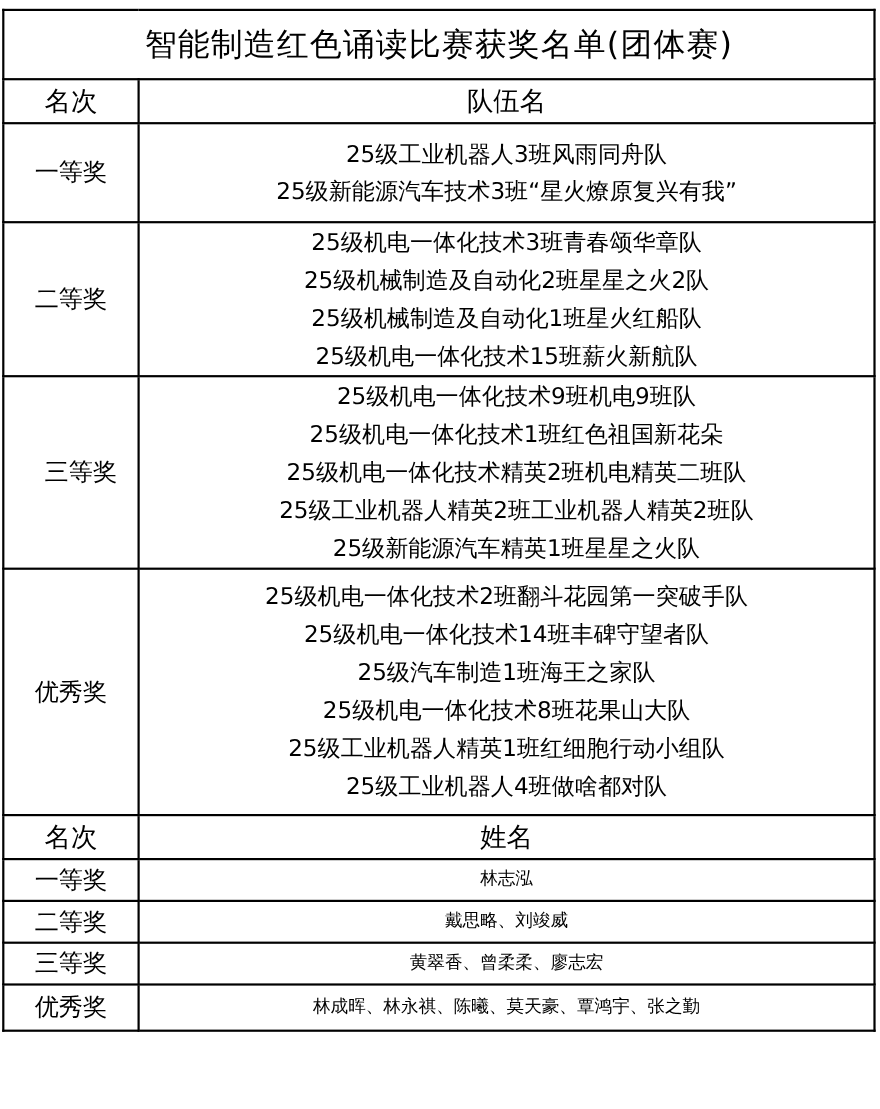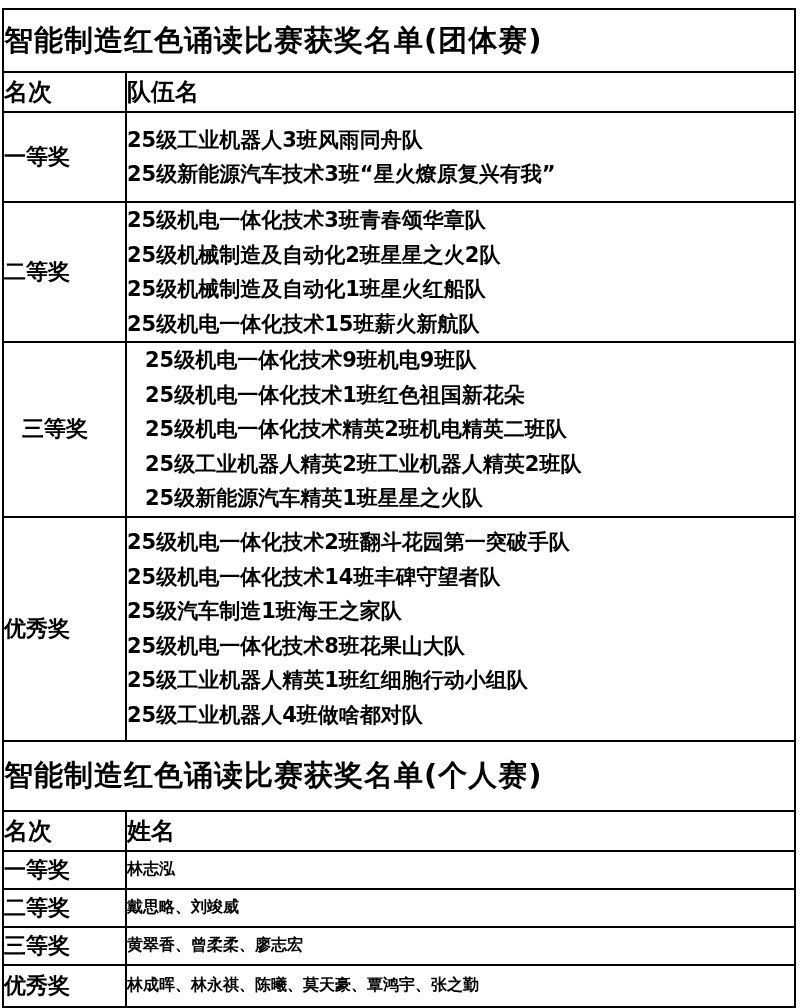--- a/index.html
+++ b/index.html
@@ -22,22 +22,23 @@
   }
   table.award-table {
     border-collapse: collapse;
     table-layout: fixed;
     width: 794px;
   }
   table.award-table col.rank-col { width: 123px; }
   table.award-table td, table.award-table th {
     border: 2px solid #000000;
     padding: 0;
+    text-align: center;
     vertical-align: middle;
-    font-weight: bold;
+    font-weight: normal;
     overflow: hidden;
   }
   td.title-cell {
     font-size: 29px;
     letter-spacing: 1px;
     border-bottom-width: 3px;
     border-top-width: 3px;
   }
   tr.title-row-1 td { height: 61px; }
   tr.title-row-2 td { height: 68px; }
@@ -109,23 +110,20 @@
       <td class="entries-cell">
         <div class="entry-line">25级机电一体化技术2班翻斗花园第一突破手队</div>
         <div class="entry-line">25级机电一体化技术14班丰碑守望者队</div>
         <div class="entry-line">25级汽车制造1班海王之家队</div>
         <div class="entry-line">25级机电一体化技术8班花果山大队</div>
         <div class="entry-line">25级工业机器人精英1班红细胞行动小组队</div>
         <div class="entry-line">25级工业机器人4班做啥都对队</div>
       </td>
     </tr>
 
-    <tr class="title-row-2">
-      <td class="title-cell" colspan="2">智能制造红色诵读比赛获奖名单(个人赛)</td>
-    </tr>
     <tr class="header-row">
       <td>名次</td>
       <td>姓名</td>
     </tr>
 
     <tr class="ind-row">
       <td class="rank-cell">一等奖</td>
       <td class="names-cell">林志泓</td>
     </tr>
     <tr class="ind-row">

